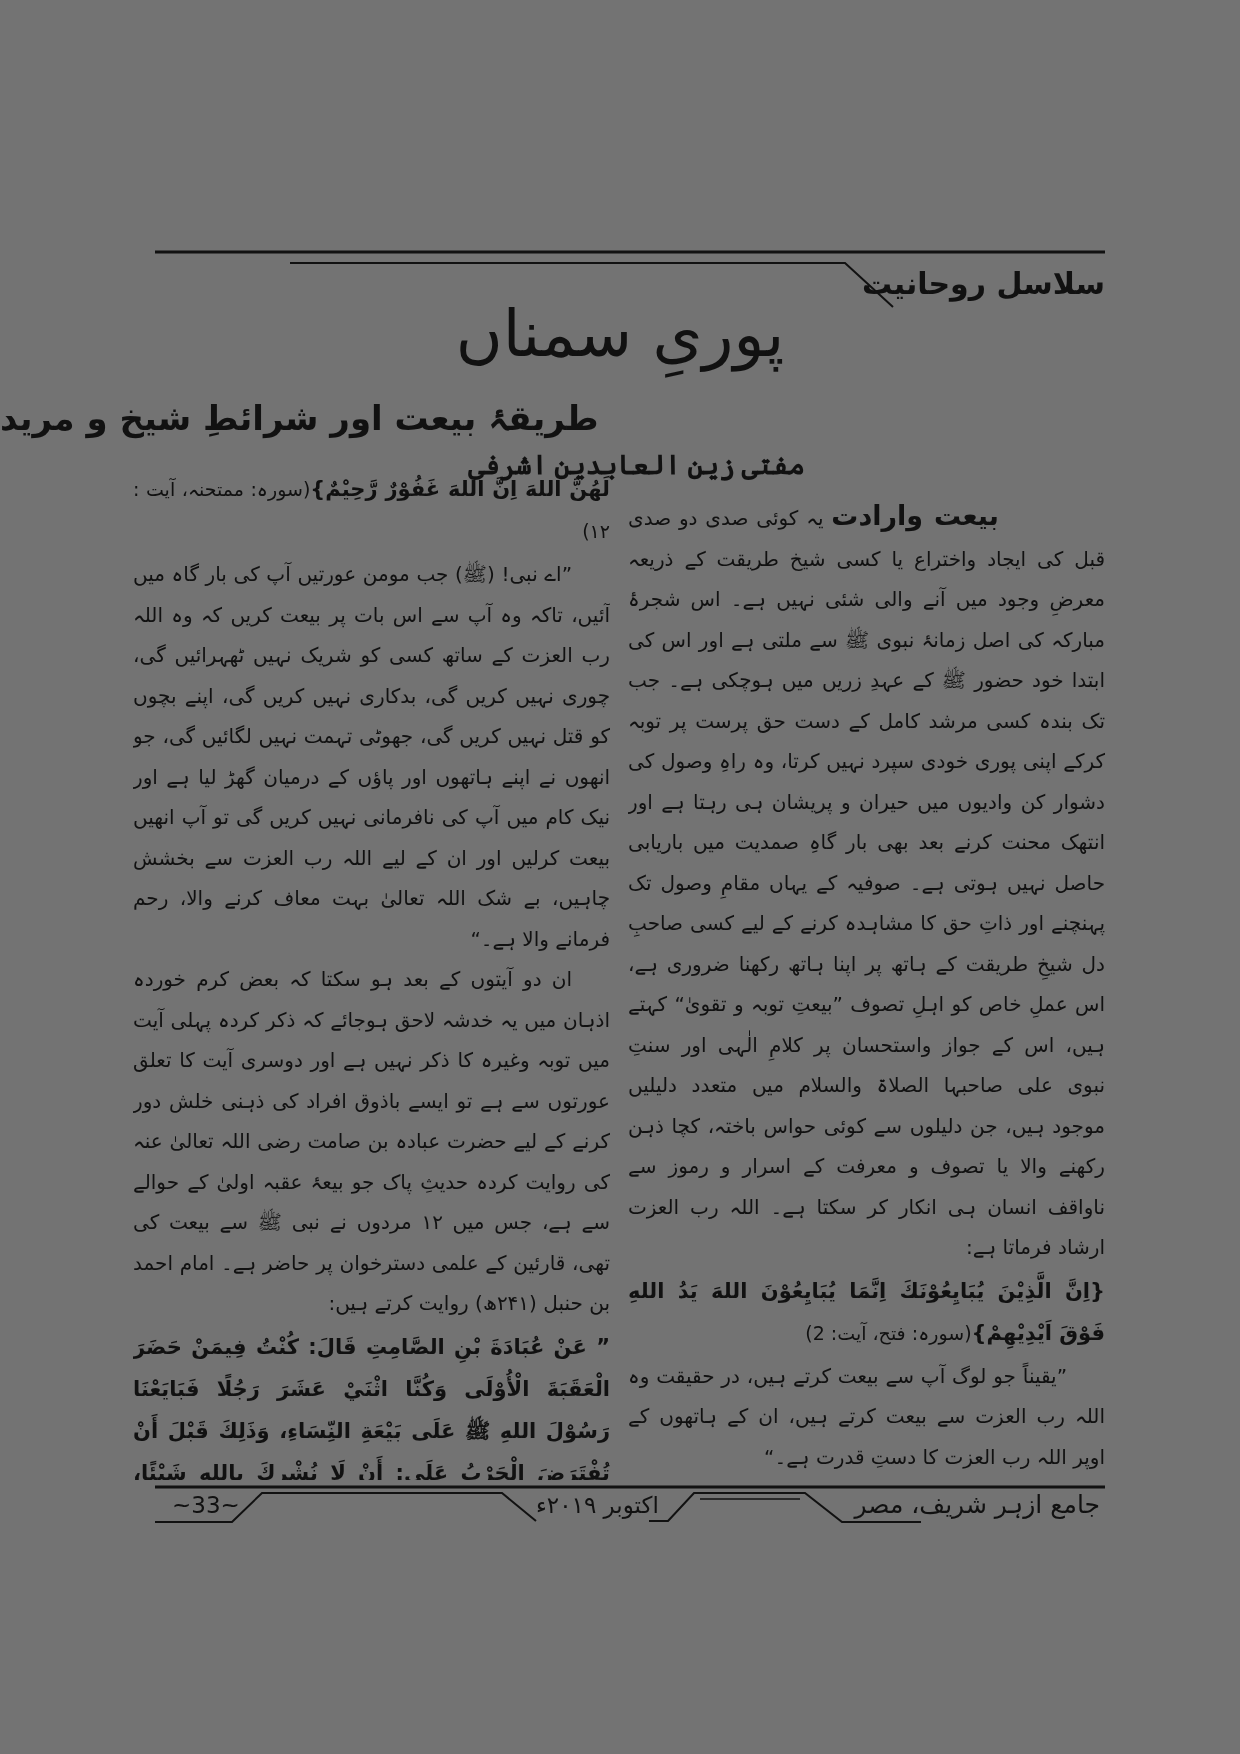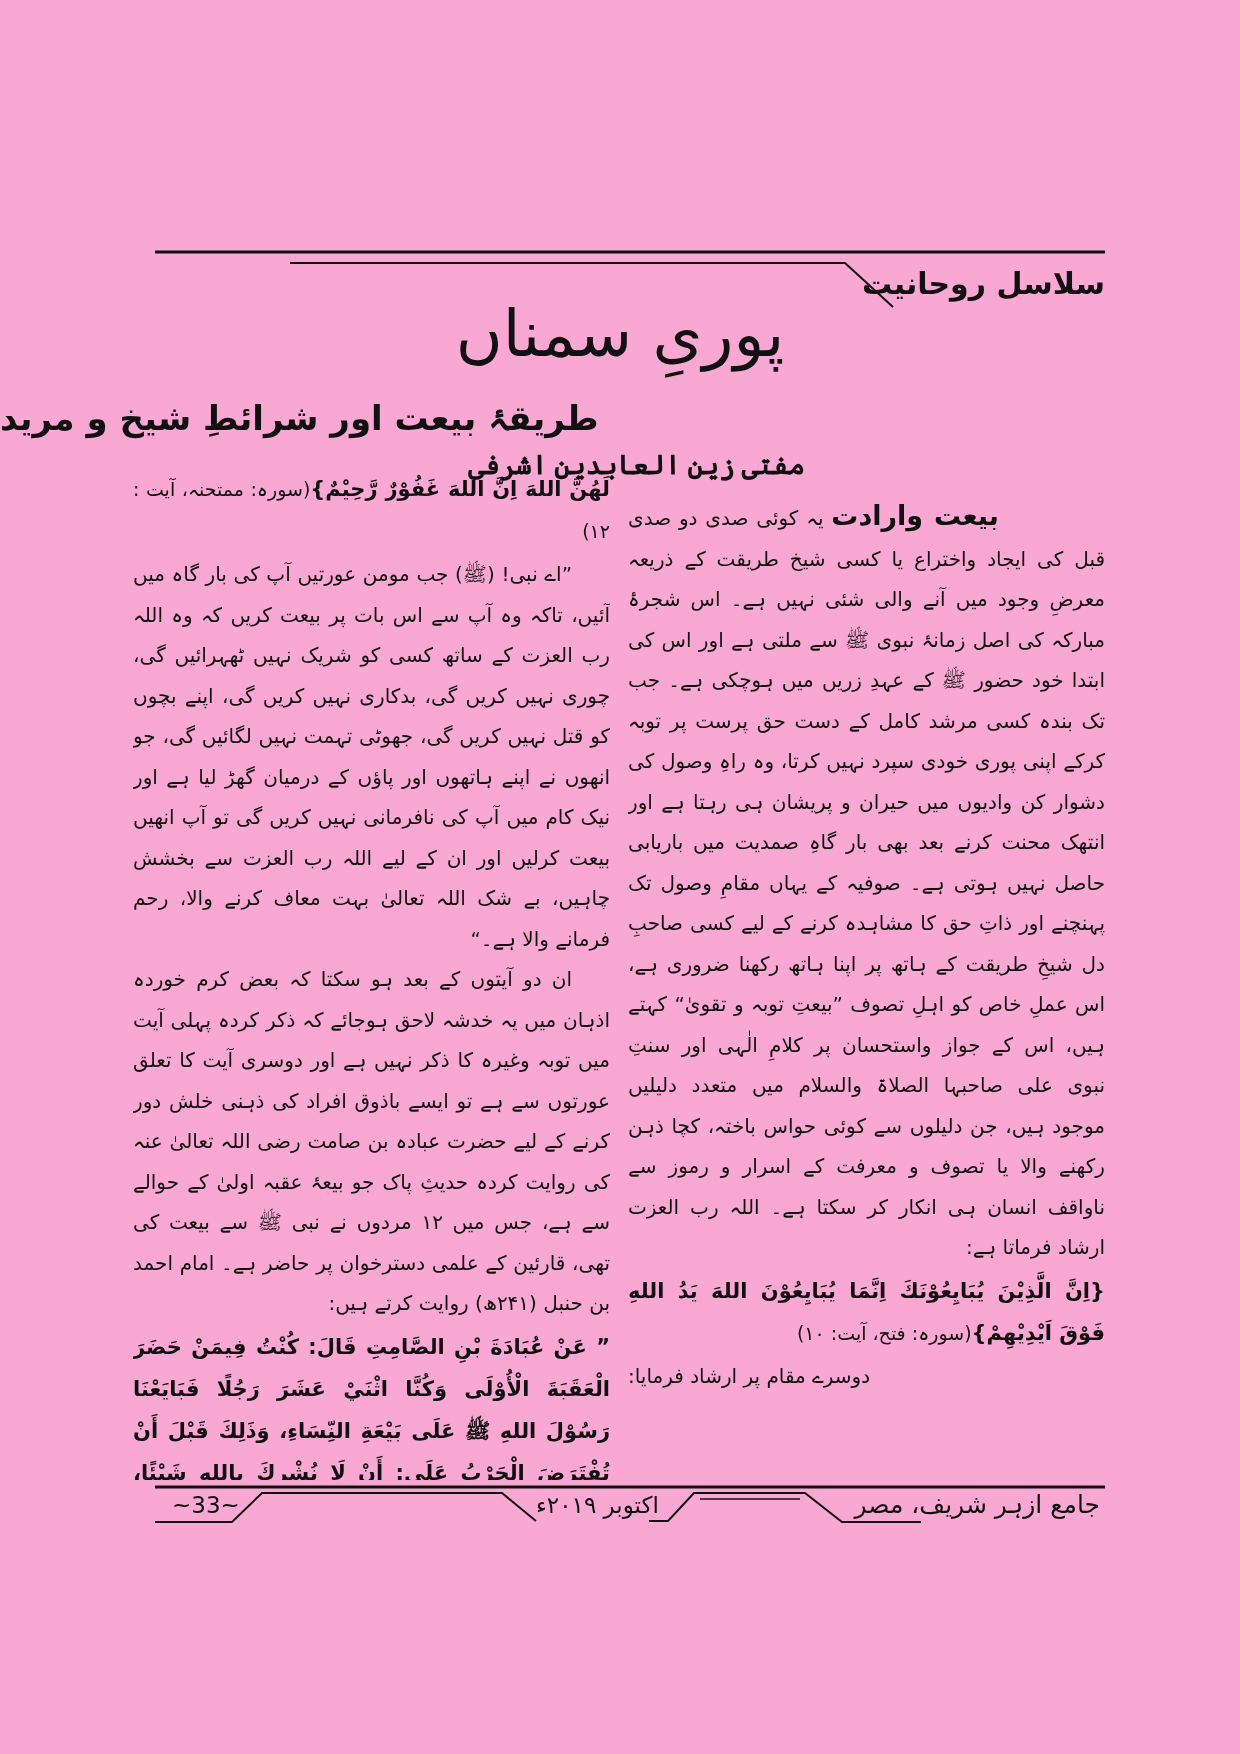--- a/index.html
+++ b/index.html
@@ -1,21 +1,21 @@
 <!DOCTYPE html>
 <html lang="ur" dir="rtl"><head>
 <meta charset="utf-8">
 <style>
   * { margin:0; padding:0; box-sizing:border-box; }
   html,body { background:#e8e8e8; }
   .page {
     position:relative;
     width:1240px; height:1754px;
     margin:0 auto;
-    background:#f9a8d4;
+    background:#737373;
     color:#111111;
     font-family:"DejaVu Sans", sans-serif;
     direction:rtl;
     overflow:hidden;
   }
   svg.deco { position:absolute; left:0; pointer-events:none; }
   .section-label{
     position:absolute; top:266px; right:135px;
     font-size:30px; font-weight:bold; letter-spacing:0;
   }
@@ -83,21 +83,22 @@
   <h1 class="title">پوریِ سمناں</h1>
   <h2 class="subtitle">طریقۂ بیعت اور شرائطِ شیخ و مرید</h2>
   <div class="author">
     <span class="author-inner">مفتی زین العابدین اشرفی</span>
   </div>
 
   <div class="columns">
 
     <div class="col col-right">
       <p class="body-par first-indent"><span class="lead">بیعت وارادت</span> <span>یہ کوئی صدی دو صدی قبل کی ایجاد واختراع یا کسی شیخ طریقت کے ذریعہ معرضِ وجود میں آنے والی شئی نہیں ہے۔ اس شجرۂ مبارکہ کی اصل زمانۂ نبوی ﷺ سے ملتی ہے اور اس کی ابتدا خود حضور ﷺ کے عہدِ زریں میں ہوچکی ہے۔ جب تک بندہ کسی مرشد کامل کے دست حق پرست پر توبہ کرکے اپنی پوری خودی سپرد نہیں کرتا، وہ راہِ وصول کی دشوار کن وادیوں میں حیران و پریشان ہی رہتا ہے اور انتھک محنت کرنے بعد بھی بار گاہِ صمدیت میں باریابی حاصل نہیں ہوتی ہے۔ صوفیہ کے یہاں مقامِ وصول تک پہنچنے اور ذاتِ حق کا مشاہدہ کرنے کے لیے کسی صاحبِ دل شیخِ طریقت کے ہاتھ پر اپنا ہاتھ رکھنا ضروری ہے، اس عملِ خاص کو اہلِ تصوف ”بیعتِ توبہ و تقویٰ“ کہتے ہیں، اس کے جواز واستحسان پر کلامِ الٰہی اور سنتِ نبوی علی صاحبہا الصلاۃ والسلام میں متعدد دلیلیں موجود ہیں، جن دلیلوں سے کوئی حواس باختہ، کچا ذہن رکھنے والا یا تصوف و معرفت کے اسرار و رموز سے ناواقف انسان ہی انکار کر سکتا ہے۔ اللہ رب العزت ارشاد فرماتا ہے:</span></p>
-      <p class="quran"><span>{اِنَّ الَّذِيْنَ يُبَايِعُوْنَكَ اِنَّمَا يُبَايِعُوْنَ اللهَ يَدُ اللهِ فَوْقَ اَيْدِيْهِمْ}</span><span class="ref">(سورہ: فتح، آیت: ۱۰)</span></p>
+      <p class="quran"><span>{اِنَّ الَّذِيْنَ يُبَايِعُوْنَكَ اِنَّمَا يُبَايِعُوْنَ اللهَ يَدُ اللهِ فَوْقَ اَيْدِيْهِمْ}</span><span class="ref">(سورہ: فتح، آیت: 2)</span></p>
+      <p class="body-par indent">”یقیناً جو لوگ آپ سے بیعت کرتے ہیں، در حقیقت وہ اللہ رب العزت سے بیعت کرتے ہیں، ان کے ہاتھوں کے اوپر اللہ رب العزت کا دستِ قدرت ہے۔“</p>
       <p class="lead-line">دوسرے مقام پر ارشاد فرمایا:</p>
 
     </div>
 
     <div class="col col-left">
       <p class="quran"><span>لَهُنَّ اللهَ اِنَّ اللهَ غَفُوْرٌ رَّحِيْمٌ}</span><span class="ref">(سورہ: ممتحنہ، آیت : ۱۲)</span></p>
       <p class="body-par indent">”اے نبی! (ﷺ) جب مومن عورتیں آپ کی بار گاہ میں آئیں، تاکہ وہ آپ سے اس بات پر بیعت کریں کہ وہ اللہ رب العزت کے ساتھ کسی کو شریک نہیں ٹھہرائیں گی، چوری نہیں کریں گی، بدکاری نہیں کریں گی، اپنے بچوں کو قتل نہیں کریں گی، جھوٹی تہمت نہیں لگائیں گی، جو انھوں نے اپنے ہاتھوں اور پاؤں کے درمیان گھڑ لیا ہے اور نیک کام میں آپ کی نافرمانی نہیں کریں گی تو آپ انھیں بیعت کرلیں اور ان کے لیے اللہ رب العزت سے بخشش چاہیں، بے شک اللہ تعالیٰ بہت معاف کرنے والا، رحم فرمانے والا ہے۔“</p>
       <p class="body-par indent">ان دو آیتوں کے بعد ہو سکتا کہ بعض کرم خوردہ اذہان میں یہ خدشہ لاحق ہوجائے کہ ذکر کردہ پہلی آیت میں توبہ وغیرہ کا ذکر نہیں ہے اور دوسری آیت کا تعلق عورتوں سے ہے تو ایسے باذوق افراد کی ذہنی خلش دور کرنے کے لیے حضرت عبادہ بن صامت رضی اللہ تعالیٰ عنہ کی روایت کردہ حدیثِ پاک جو بیعۂ عقبہ اولیٰ کے حوالے سے ہے، جس میں ۱۲ مردوں نے نبی ﷺ سے بیعت کی تھی، قارئین کے علمی دسترخوان پر حاضر ہے۔ امام احمد بن حنبل (۲۴۱ھ) روایت کرتے ہیں:</p>
       <p class="quran">” عَنْ عُبَادَةَ بْنِ الصَّامِتِ قَالَ: كُنْتُ فِيمَنْ حَضَرَ الْعَقَبَةَ الْأُوْلَى وَكُنَّا اثْنَيْ عَشَرَ رَجُلًا فَبَايَعْنَا رَسُوْلَ اللهِ ﷺ عَلَى بَيْعَةِ النِّسَاءِ، وَذَلِكَ قَبْلَ أَنْ تُفْتَرَضَ الْحَرْبُ عَلَى: أَنْ لَا نُشْرِكَ بِاللهِ شَيْئًا، وَلَا نَسْرِقَ، وَلَا نَزْنِيَ، وَلَا نَقْتُلَ أَوْلَادَنَا، وَلَا نَأْتِيَ بِبُهْتَانٍ نَفْتَرِيْهِ بَيْنَ أَيْدِيْنَا وَأَرْجُلِنَا، وَلَا نَعْصِيَهُ فِيْ مَعْرُوْفٍ، فَإِنْ وَفَّيْتُمْ فَلَكُمُ الْجَنَّةُ، وَإِنْ غَشِيْتُمْ مِنْ ذَلِكَ شَيْئًا، فَأَمْرُكُمْ إِلَى اللهِ إِنْ شَاءَ عَذَّبَكُمْ وَإِنْ شَاءَ غَفَرَ لَكُمْ“</p>
 

